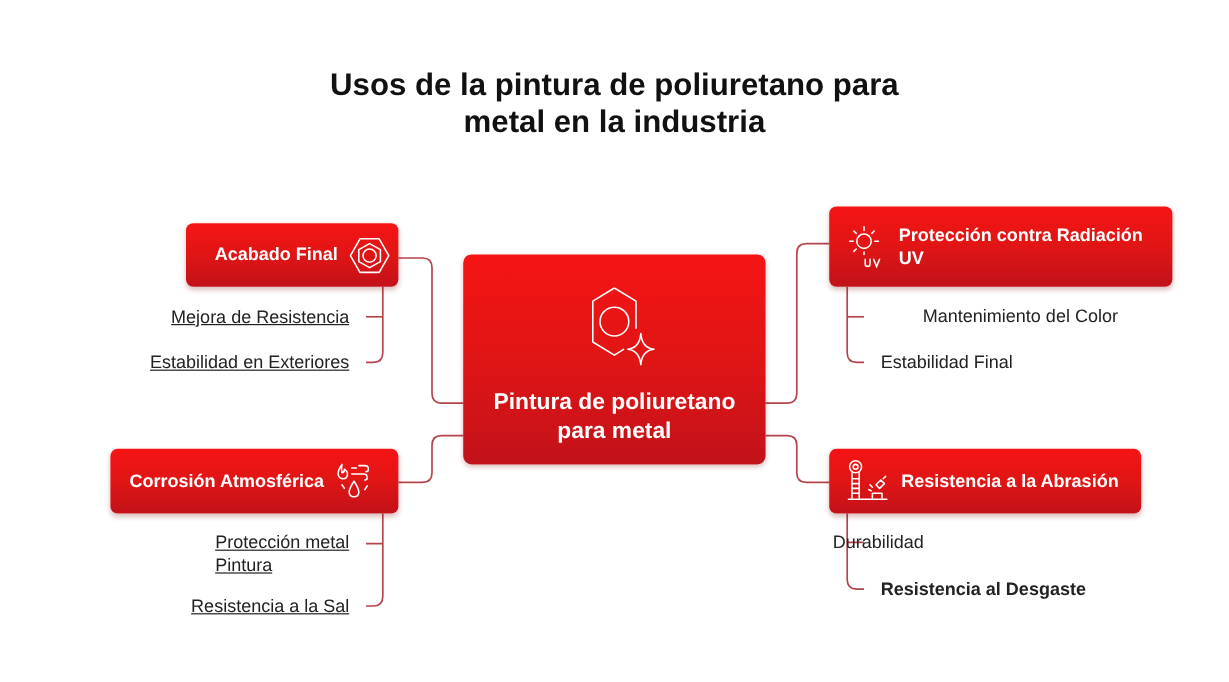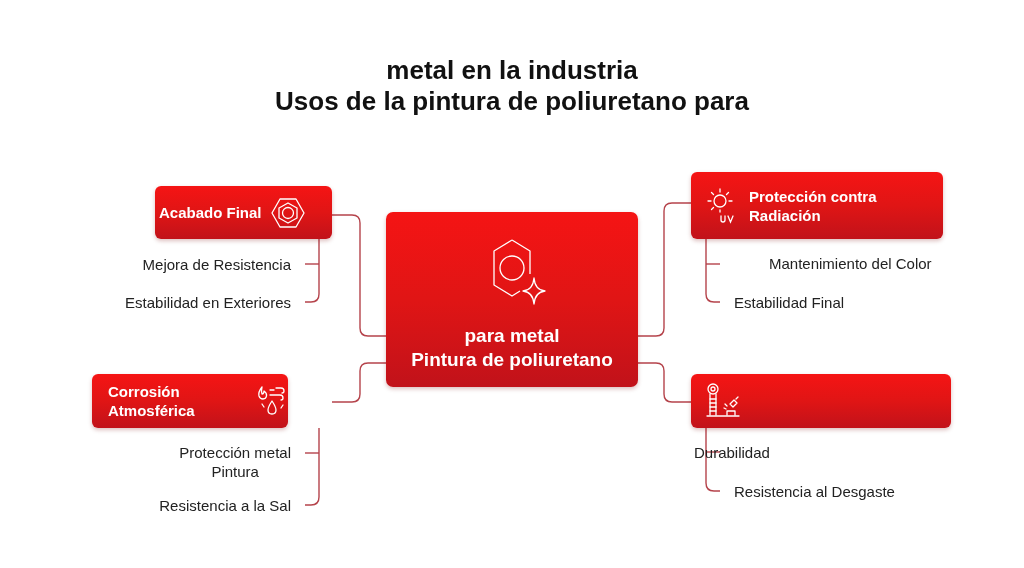--- a/index.html
+++ b/index.html
@@ -24,41 +24,41 @@
     left: 386px; top: 212px; width: 252px; height: 175px;
     flex-direction: column; justify-content: flex-start;
     border-radius: 7px;
   }
   .center-box .center-icon { margin-top: 22px; width: 82px; height: 76px; }
   .center-box .center-label {
     margin-top: 14px; font-size: 19px; line-height: 24px; text-align: center;
   }
   .center-box .center-label span { display: block; }
   .branch-label { font-size: 15px; line-height: 19px; }
-  .b-acabado { left: 155px; top: 186px; width: 177px; height: 53px; padding-left: 4px; }
+  .b-acabado { left: 155px; top: 186px; width: 177px; height: 53px; padding-left: 24px; }
   .b-acabado .branch-label { margin-right: 9px; }
-  .b-corrosion { left: 92px; top: 374px; width: 196px; height: 54px; padding-left: 16px; }
+  .b-corrosion { left: 92px; top: 374px; width: 240px; height: 54px; padding-left: 16px; }
   .b-corrosion .branch-label { margin-right: 9px; }
-  .b-uv { left: 691px; top: 172px; width: 252px; height: 67px; padding-left: 14px; align-items: center; }
+  .b-uv { left: 691px; top: 172px; width: 286px; height: 67px; padding-left: 14px; align-items: center; }
   .b-uv .branch-label { margin-left: 10px; }
   .b-abrasion { left: 691px; top: 374px; width: 260px; height: 54px; padding-left: 14px; }
   .b-abrasion .branch-label { margin-left: 10px; }
   .icon { flex: 0 0 auto; display: block; }
   .leaf {
     position: absolute; font-size: 15px; line-height: 19px; color: #222;
   }
-  .leaf.right-align { text-align: center; }
+  .leaf.right-align { text-align: left; text-decoration: underline; }
   .leaf span { display: block; }
 </style>
 </head>
 <body>
 
 <div class="title">
+  <span>Usos de la pintura de poliuretano para</span>
   <span>metal en la industria</span>
-  <span>Usos de la pintura de poliuretano para</span>
 </div>
 
 <svg class="connectors" viewBox="0 0 1024 568">
   <g fill="none" stroke="#b5434b" stroke-width="1.4">
 
     <path d="M386 336 H368 Q360 336 360 328 V223 Q360 215 352 215 H332"></path>
 
     <path d="M386 363 H368 Q360 363 360 371 V394 Q360 402 352 402 H332"></path>
 
     <path d="M638 336 H656 Q664 336 664 328 V211 Q664 203 672 203 H691"></path>
@@ -81,22 +81,22 @@
 
 <div class="box center-box">
   <svg class="center-icon icon" viewBox="0 0 82 76">
     <g fill="none" stroke="#ffffff" stroke-width="1.3" stroke-linejoin="round">
       <path d="M41 6 L59 17 V40 M49 57 L41 62 L23 51 V17 L41 6"></path>
       <circle cx="41" cy="34" r="12"></circle>
       <path d="M63 44 Q64 56 74 57 Q64 58 63 70 Q62 58 52 57 Q62 56 63 44 Z"></path>
     </g>
   </svg>
   <div class="center-label">
+    <span>Pintura de poliuretano</span>
     <span>para metal</span>
-    <span>Pintura de poliuretano</span>
   </div>
 </div>
 
 <div class="box b-acabado">
   <span class="branch-label">Acabado Final</span>
   <svg class="icon" width="34" height="34" viewBox="0 0 34 34">
     <g fill="none" stroke="#ffffff" stroke-width="1.3" stroke-linejoin="round">
       <path d="M9 3 H25 L33 17 L25 31 H9 L1 17 Z"></path>
       <path d="M17 7 L26 12 V22 L17 27 L8 22 V12 Z"></path>
       <circle cx="17" cy="17" r="5.5"></circle>
@@ -136,20 +136,21 @@
       <path d="M6.5 6.5 L8.5 8.5"></path>
       <path d="M23.5 6.5 L21.5 8.5"></path>
       <path d="M6.5 23.5 L8.5 21.5"></path>
       <path d="M15 24 V26"></path>
       <path d="M16 30 V34 Q16 36 18 36 Q20 36 20 34 V30"></path>
       <path d="M23 30 L25.5 36 L28 30"></path>
     </g>
   </svg>
   <div class="branch-label">
     <span style="display:block">Protección contra Radiación</span>
+    <span style="display:block">UV</span>
   </div>
 </div>
 <div class="leaf" style="left:734px; top:254px;margin-left:35px;">Mantenimiento del Color</div>
 <div class="leaf" style="left:734px; top:293px;">Estabilidad Final</div>
 
 <div class="box b-abrasion">
   <svg class="icon" width="36" height="38" viewBox="0 0 36 38">
     <g fill="none" stroke="#ffffff" stroke-width="1.3" stroke-linecap="round" stroke-linejoin="round">
       <circle cx="8" cy="7" r="5"></circle>
       <circle cx="8" cy="7" r="2"></circle>
@@ -160,15 +161,16 @@
       <path d="M5 25 H11"></path>
       <path d="M5 29 H11"></path>
       <path d="M2 34 H34"></path>
       <path d="M22 33 V29 H30 V33"></path>
       <path d="M25 22 L29 18 L32 21 L28 25 Z"></path>
       <path d="M31 17 L33 15"></path>
       <path d="M19 26 L21 27"></path>
       <path d="M20 22 L22 24"></path>
     </g>
   </svg>
+  <span class="branch-label">Resistencia a la Abrasión</span>
 </div>
 <div class="leaf" style="left:694px; top:443px;">Durabilidad</div>
-<div class="leaf" style="left:734px; top:482px;">Resistencia al Desgaste</div>
+<div class="leaf" style="left:734px; top:482px;font-weight:bold;">Resistencia al Desgaste</div>
 
 </body></html>

